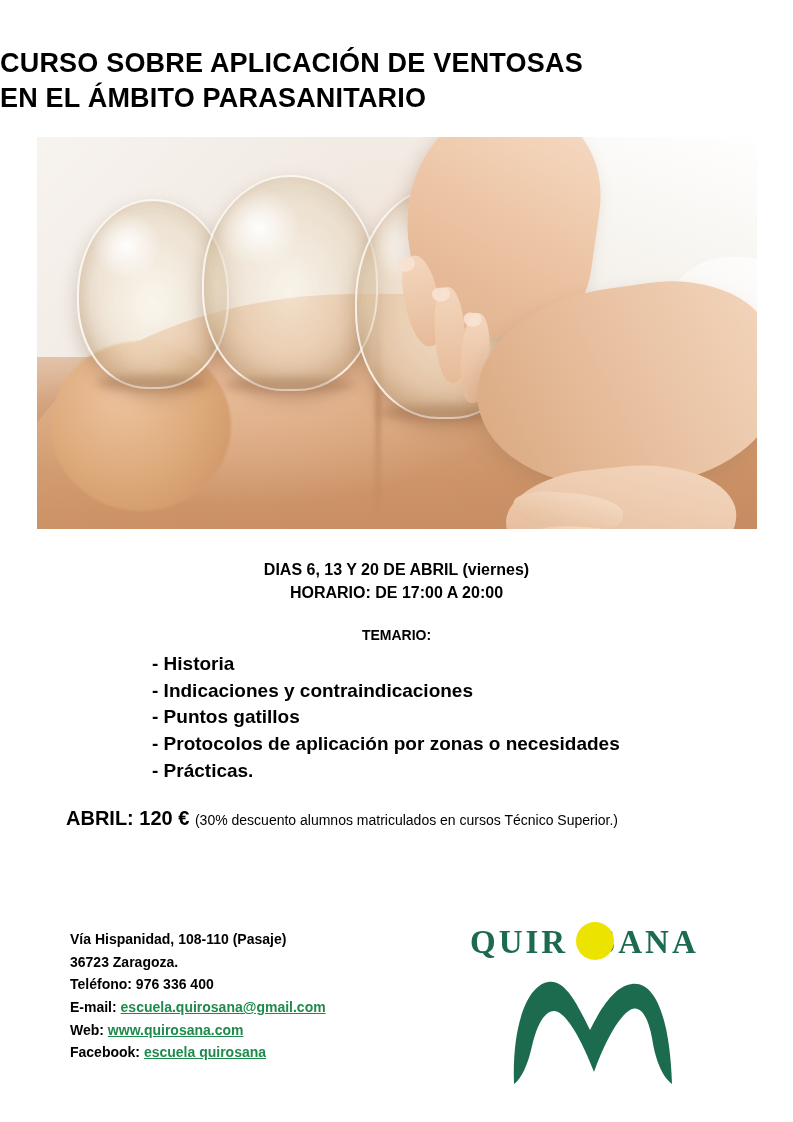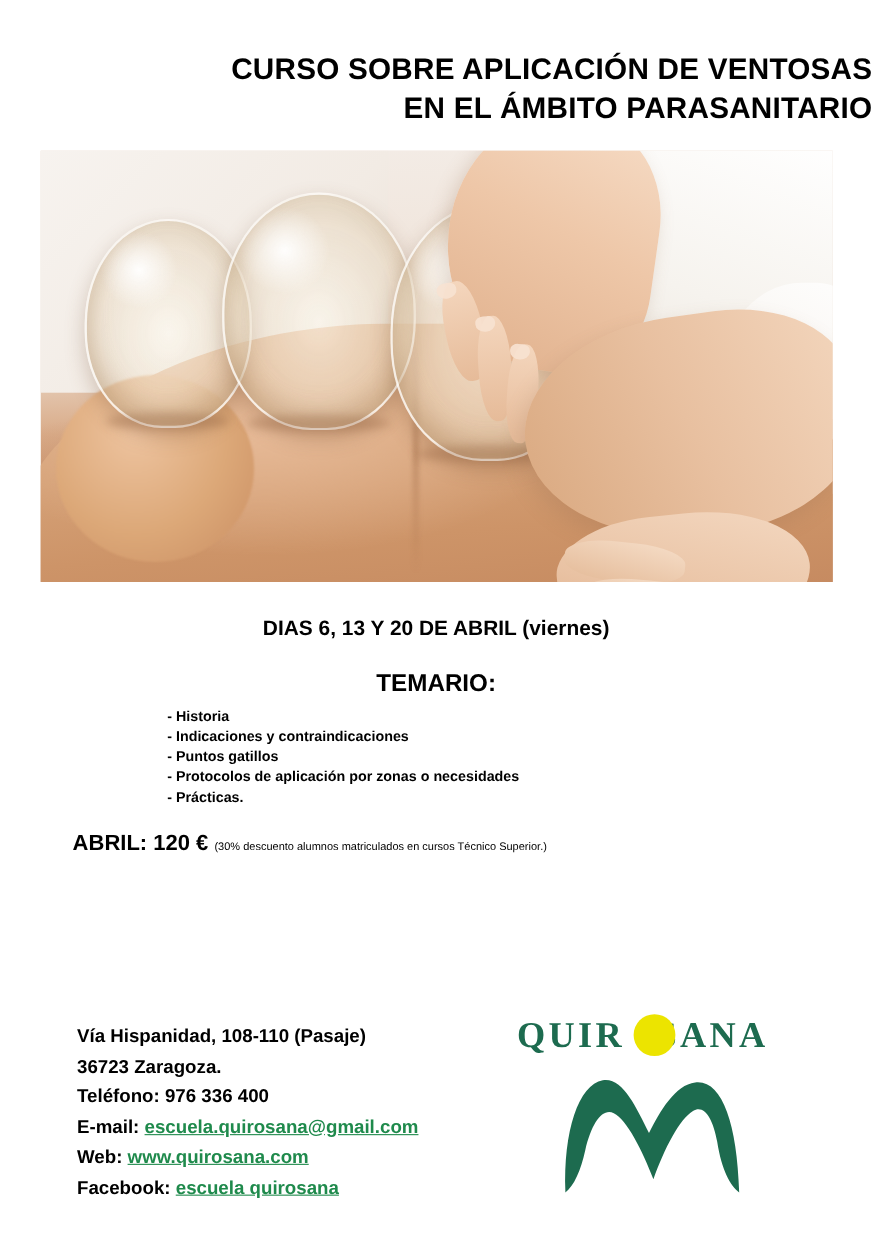--- a/index.html
+++ b/index.html
@@ -19,21 +19,21 @@
   .poster {
     width: 793px;
     height: 1122px;
     position: relative;
     box-sizing: border-box;
   }
 
   
   .title-block {
     padding-top: 46px;
-    text-align: right;
+    text-align: left;
   }
   .title-line {
     font-size: 27px;
     font-weight: bold;
     letter-spacing: 0.2px;
     line-height: 1.28;
     color: #000;
   }
 
   
@@ -182,65 +182,65 @@
     background: linear-gradient(190deg, #f5dcc6 0%, #e5bc9a 100%);
     border-radius: 42%;
   }
   .fr1 { left: 476px; top: 356px; width: 110px; height: 36px; transform: rotate(6deg); }
   .fr2 { left: 492px; top: 390px; width: 104px; height: 34px; transform: rotate(4deg); }
 
   
   .dates {
     margin-top: 30px;
     text-align: center;
-    font-size: 19px;
+    font-size: 16px;
     font-weight: bold;
     line-height: 1.42;
   }
   .temario-head {
     margin-top: 22px;
     text-align: center;
-    font-size: 22px;
+    font-size: 14px;
     font-weight: bold;
   }
   .temario-list {
     margin: 8px 0 0 0;
     padding: 0;
     list-style: none;
     padding-left: 152px;
   }
   .temario-list li {
-    font-size: 13px;
+    font-size: 19px;
     font-weight: bold;
     line-height: 1.42;
   }
   .price {
     margin-top: 22px;
     padding-left: 66px;
     font-size: 20px;
     font-weight: bold;
   }
   .price .note {
-    font-size: 10px;
+    font-size: 14px;
     font-weight: normal;
   }
 
   
   .footer {
     position: absolute;
     left: 0;
     bottom: 22px;
     width: 793px;
     height: 180px;
   }
   .contact {
     position: absolute;
     left: 70px;
     top: 8px;
-    font-size: 17px;
+    font-size: 14px;
     font-weight: bold;
     line-height: 1.62;
   }
   .contact .green {
     color: #1f8a4c;
     font-weight: bold;
     text-decoration: underline;
   }
   .logo {
     position: absolute;
@@ -314,20 +314,21 @@
       <div class="arm-right"></div>
       <div class="hand-right"></div>
       <div class="fingerr fr1"></div>
       <div class="fingerr fr2"></div>
 
     </div>
   </div>
 
   <div class="dates">
     <div>DIAS 6, 13 Y 20 DE ABRIL (viernes)</div>
+    <div>HORARIO: DE 17:00 A 20:00</div>
   </div>
 
   <div class="temario-head">TEMARIO:</div>
   <ul class="temario-list">
     <li>- Historia</li>
     <li>- Indicaciones y contraindicaciones</li>
     <li>- Puntos gatillos</li>
     <li>- Protocolos de aplicación   por zonas o necesidades</li>
     <li>- Prácticas.</li>
   </ul>

